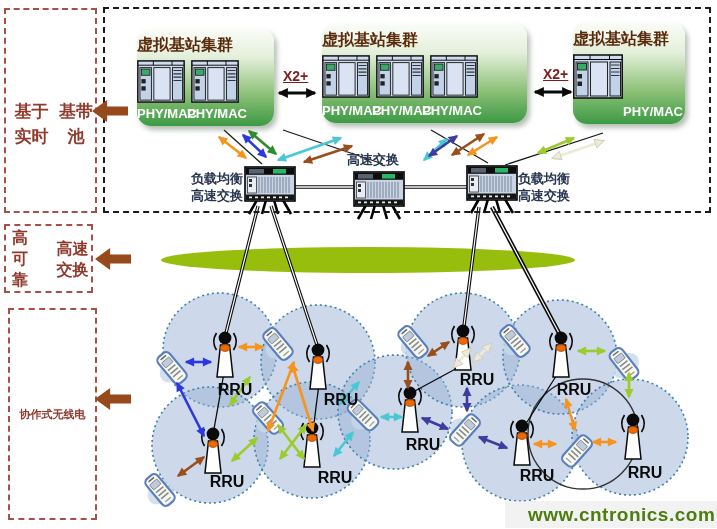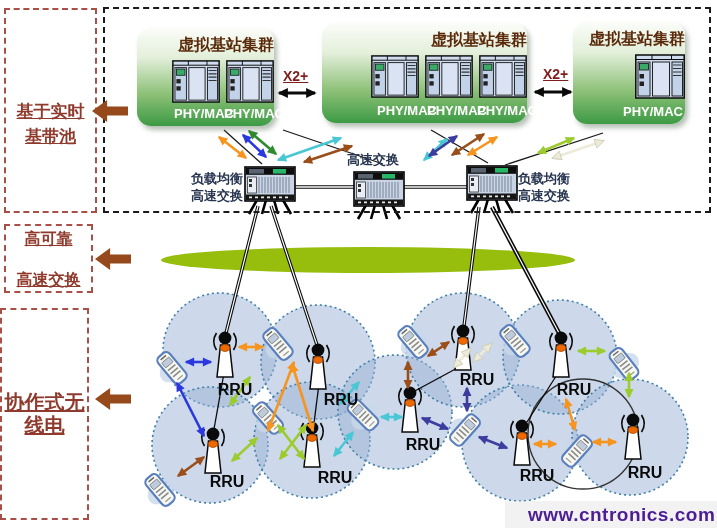--- a/index.html
+++ b/index.html
@@ -2,40 +2,40 @@
 <html><head>
 <meta charset="utf-8">
 <style>
   html,body{margin:0;padding:0;background:#fff;}
   #stage{position:relative;width:717px;height:529px;background:#fff;overflow:hidden;
          font-family:"Liberation Sans","DejaVu Sans",sans-serif;}
   #diagram-svg{position:absolute;left:0;top:0;z-index:1;}
   .ov{position:absolute;z-index:2;}
   
   .redbox{border:2px dashed #A85048;color:#8F3A2C;font-weight:bold;
-          display:flex;flex-direction:column;align-items:center;justify-content:center;
-          text-align:center;box-sizing:border-box;text-decoration:underline;}
+          display:flex;flex-direction:row;align-items:center;justify-content:center;
+          text-align:center;box-sizing:border-box;}
   .redbox span{display:block;}
   #redbox-1{left:4px;top:8px;width:93px;height:205px;font-size:17px;line-height:25px;padding-top:26px;}
   #redbox-2{left:4px;top:224px;width:89px;height:69px;font-size:16px;line-height:21px;gap:20px;}
-  #redbox-3{left:0;top:308px;width:89px;height:212px;font-size:20px;line-height:23px;}
+  #redbox-3{left:8px;top:308px;width:89px;height:212px;font-size:11px;line-height:23px;}
   
   .flow-arrow{width:36px;height:22px;background:#96491B;
       clip-path:polygon(0% 50%,42% 0%,42% 30%,100% 30%,100% 70%,42% 70%,42% 100%);
       filter:drop-shadow(2px 2px 0 rgba(74,32,6,.6));}
   #flow-arrow-1{left:92px;top:100px;}
   #flow-arrow-2{left:95px;top:248px;}
   #flow-arrow-3{left:95px;top:388px;}
   
   #pool-frame{left:103px;top:7px;width:608px;height:206px;border:2px dashed #1a1a1a;box-sizing:border-box;}
   
   .cluster{border-radius:14px;box-sizing:border-box;
      background:linear-gradient(180deg,#fbfdf9 0%,#e3efda 30%,#8cc077 68%,#3c9a44 100%);
      box-shadow:3px 4px 5px rgba(110,130,110,.5);
-     display:flex;flex-direction:column;align-items:flex-end;}
+     display:flex;flex-direction:column;align-items:flex-start;}
   #cluster-1{left:137px;top:28px;width:137px;height:98px;}
   #cluster-2{left:322px;top:23px;width:205px;height:100px;}
   #cluster-3{left:573px;top:22px;width:112px;height:102px;}
   .cluster-title{color:#5A2A0B;font-weight:bold;font-size:16px;margin-top:7px;white-space:nowrap;}
   .server-row{display:flex;justify-content:center;gap:6px;margin-top:3px;flex:1;align-items:flex-start;}
   .phy-row{display:flex;justify-content:center;margin-bottom:5px;}
   .phy-row.right{width:100%;justify-content:flex-end;padding-right:12px;box-sizing:border-box;}
   .phy{width:50px;text-align:center;color:#fff;font-weight:bold;font-size:13px;
        white-space:nowrap;overflow:visible;line-height:14px;}
   
@@ -46,21 +46,21 @@
   .swlabel{color:#273550;font-weight:bold;font-size:13px;line-height:17px;white-space:nowrap;}
   #swlabel-1{left:170px;top:170px;width:73px;text-align:right;}
   #swlabel-2{left:347px;top:151px;}
   #swlabel-3{left:518px;top:170px;}
   
   .rru{color:#0a0a0a;font-weight:bold;font-size:16px;width:44px;text-align:center;}
   
   #bullet-square{left:147px;top:109px;width:8px;height:8px;background:#111;}
   
   #watermark-band{left:505px;top:501px;width:212px;height:27px;background:rgba(232,232,232,.55);}
-  #watermark{left:528px;top:504px;font-size:19px;color:#4c1d95;letter-spacing:.5px;font-weight:bold;}
+  #watermark{left:528px;top:504px;font-size:19px;color:#4d7c0f;letter-spacing:.5px;font-weight:bold;}
 </style>
 </head>
 <body>
 
 <div id="stage">
 
 <svg id="diagram-svg" width="717" height="529" viewBox="0 0 717 529">
   <defs>
     <marker id="ah-orange" markerUnits="userSpaceOnUse" markerWidth="11" markerHeight="10" refX="8.6" refY="5" orient="auto-start-reverse">
           <path d="M0.5,0.5 L10,5 L0.5,9.5 Z" fill="#F7941E"></path>

